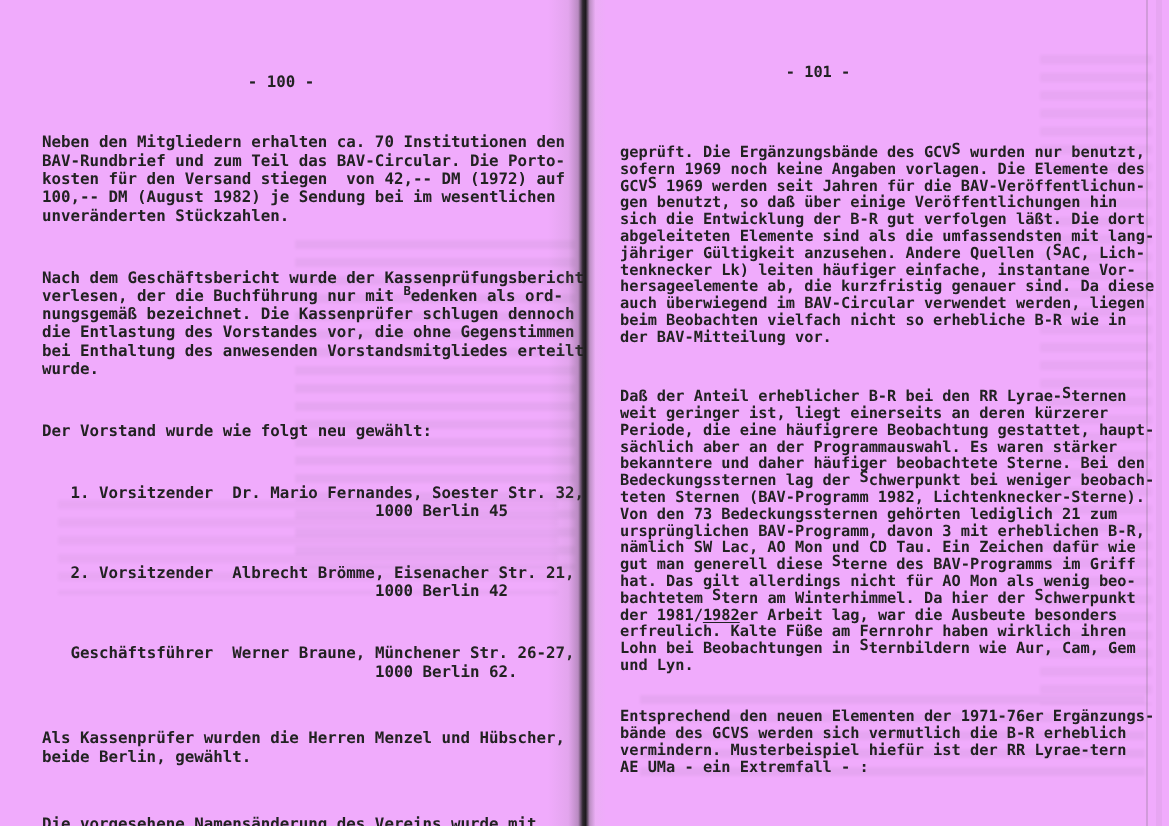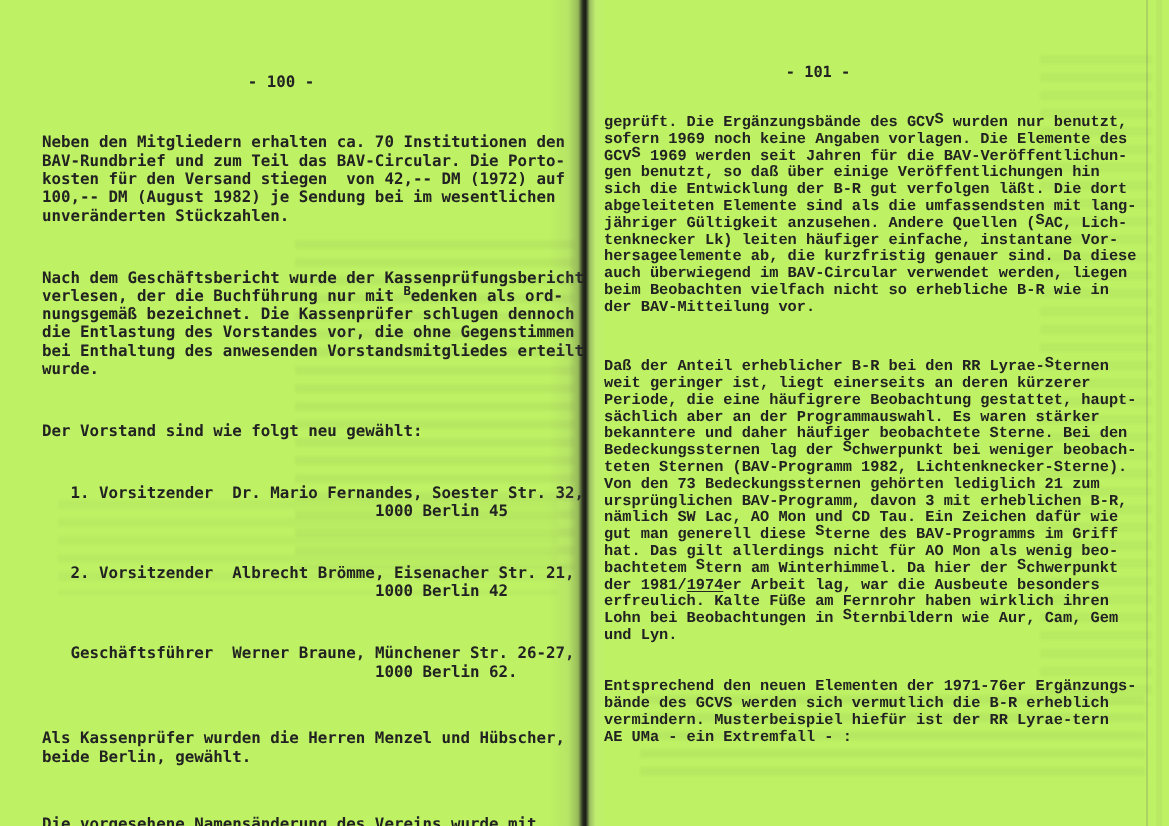--- a/index.html
+++ b/index.html
@@ -1,35 +1,35 @@
 <!DOCTYPE html>
 <html><head>
 <meta charset="utf-8">
 <style>
   html,body{margin:0;padding:0;background:#d8d8d5;}
   .stage{
     position:relative;width:1169px;height:826px;overflow:hidden;
     background:radial-gradient(ellipse at 28% 38%, #f9f9f7 0%, #f5f5f2 55%, #ececе9 100%);
-    background-color:#bef264;
+    background-color:#f0abfc;
   }
   .col{
     position:absolute;
     font-family:"DejaVu Sans Mono","Liberation Mono",monospace;
     font-weight:700;
     color:#222;
     white-space:pre-wrap;
     text-rendering:geometricPrecision;
   }
   .col.left{left:42px;top:36px;width:548px;font-size:15.8px;line-height:18.3px;}
   .col.right{left:604px;top:30px;width:552px;font-size:15.3px;line-height:16.8px;}
   .para{margin:0 0 7px 0;}
-  .col.right .para{margin:0 0 9px 0;font-family:Liberation Mono, monospace;}
+  .col.right .para{margin:0 0 9px 16px;}
   .pageno{text-align:center;margin:0 0 6px 0;}
   .col.left .pageno{padding-right:70px;}
-  .col.right .pageno{padding-right:124px;margin-bottom:0;}
+  .col.right .pageno{padding-right:124px;margin-bottom:30px;}
   .mb12{margin-bottom:12px !important;}
   .mb4{margin-bottom:4px !important;}
   .mb1{margin-bottom:1px !important;}
   sup.ts{font-size:0.78em;position:relative;top:-0.45em;vertical-align:baseline;line-height:0;}
   .rs{position:relative;top:-3px;}
   .ul{text-decoration:underline;text-underline-offset:2px;}
   .seam{
     position:absolute;left:548px;top:0;width:58px;height:826px;pointer-events:none;
     background:linear-gradient(to right,
       rgba(130,130,130,0) 0%, rgba(110,110,110,.10) 35%, rgba(70,70,70,.32) 52%,
@@ -65,21 +65,21 @@
 BAV-Rundbrief und zum Teil das BAV-Circular. Die Porto-
 kosten für den Versand stiegen  von 42,-- DM (1972) auf
 100,-- DM (August 1982) je Sendung bei im wesentlichen
 unveränderten Stückzahlen.</p>
     <p class="para">Nach dem Geschäftsbericht wurde der Kassenprüfungsbericht
 verlesen, der die Buchführung nur mit <sup class="ts">B</sup>edenken als ord-
 nungsgemäß bezeichnet. Die Kassenprüfer schlugen dennoch
 die Entlastung des Vorstandes vor, die ohne Gegenstimmen
 bei Enthaltung des anwesenden Vorstandsmitgliedes erteilt
 wurde.</p>
-    <p class="para">Der Vorstand sind wie folgt neu gewählt:</p>
+    <p class="para">Der Vorstand wurde wie folgt neu gewählt:</p>
     <p class="para">   1. Vorsitzender  Dr. Mario Fernandes, Soester Str. 32,
                                    1000 Berlin 45</p>
     <p class="para">   2. Vorsitzender  Albrecht Brömme, Eisenacher Str. 21,
                                    1000 Berlin 42</p>
     <p class="para mb12">   Geschäftsführer  Werner Braune, Münchener Str. 26-27,
                                    1000 Berlin 62.</p>
     <p class="para mb12">Als Kassenprüfer wurden die Herren Menzel und Hübscher,
 beide Berlin, gewählt.</p>
     <p class="para mb12">Die vorgesehene Namensänderung des Vereins wurde mit
 großer Mehrheit von der Tagesordnung gestrichen.</p>
@@ -109,21 +109,21 @@
 sächlich aber an der Programmauswahl. Es waren stärker
 bekanntere und daher häufiger beobachtete Sterne. Bei den
 Bedeckungssternen lag der <span class="rs">S</span>chwerpunkt bei weniger beobach-
 teten Sternen (BAV-Programm 1982, Lichtenknecker-Sterne).
 Von den 73 Bedeckungssternen gehörten lediglich 21 zum
 ursprünglichen BAV-Programm, davon 3 mit erheblichen B-R,
 nämlich SW Lac, AO Mon und CD Tau. Ein Zeichen dafür wie
 gut man generell diese <span class="rs">S</span>terne des BAV-Programms im Griff
 hat. Das gilt allerdings nicht für AO Mon als wenig beo-
 bachtetem <span class="rs">S</span>tern am Winterhimmel. Da hier der <span class="rs">S</span>chwerpunkt
-der 1981/<span class="ul">1974</span>er Arbeit lag, war die Ausbeute besonders
+der 1981/<span class="ul">1982</span>er Arbeit lag, war die Ausbeute besonders
 erfreulich. Kalte Füße am Fernrohr haben wirklich ihren
 Lohn bei Beobachtungen in <span class="rs">S</span>ternbildern wie Aur, Cam, Gem
 und Lyn.</p>
     <p class="para">Entsprechend den neuen Elementen der 1971-76er Ergänzungs-
 bände des GCVS werden sich vermutlich die B-R erheblich
 vermindern. Musterbeispiel hiefür ist der RR Lyrae-tern
 AE UMa - ein Extremfall - :</p>
     
     
   </div>

